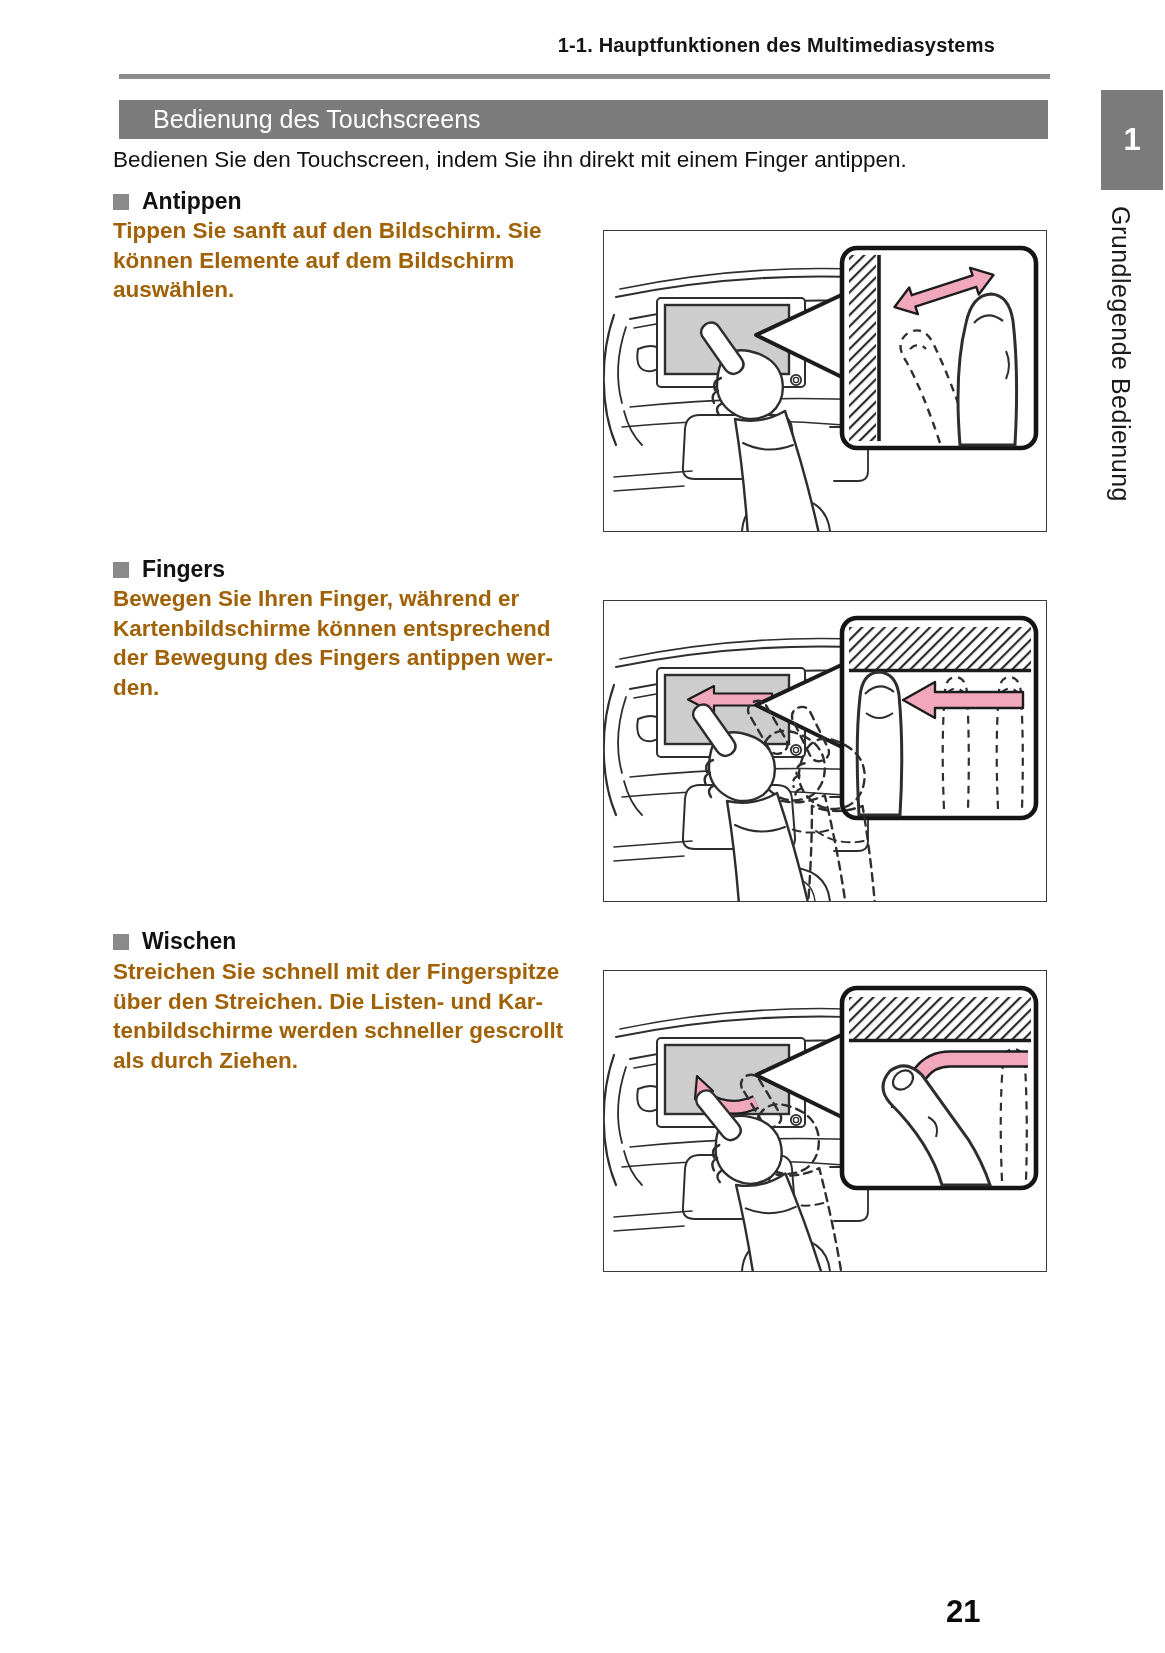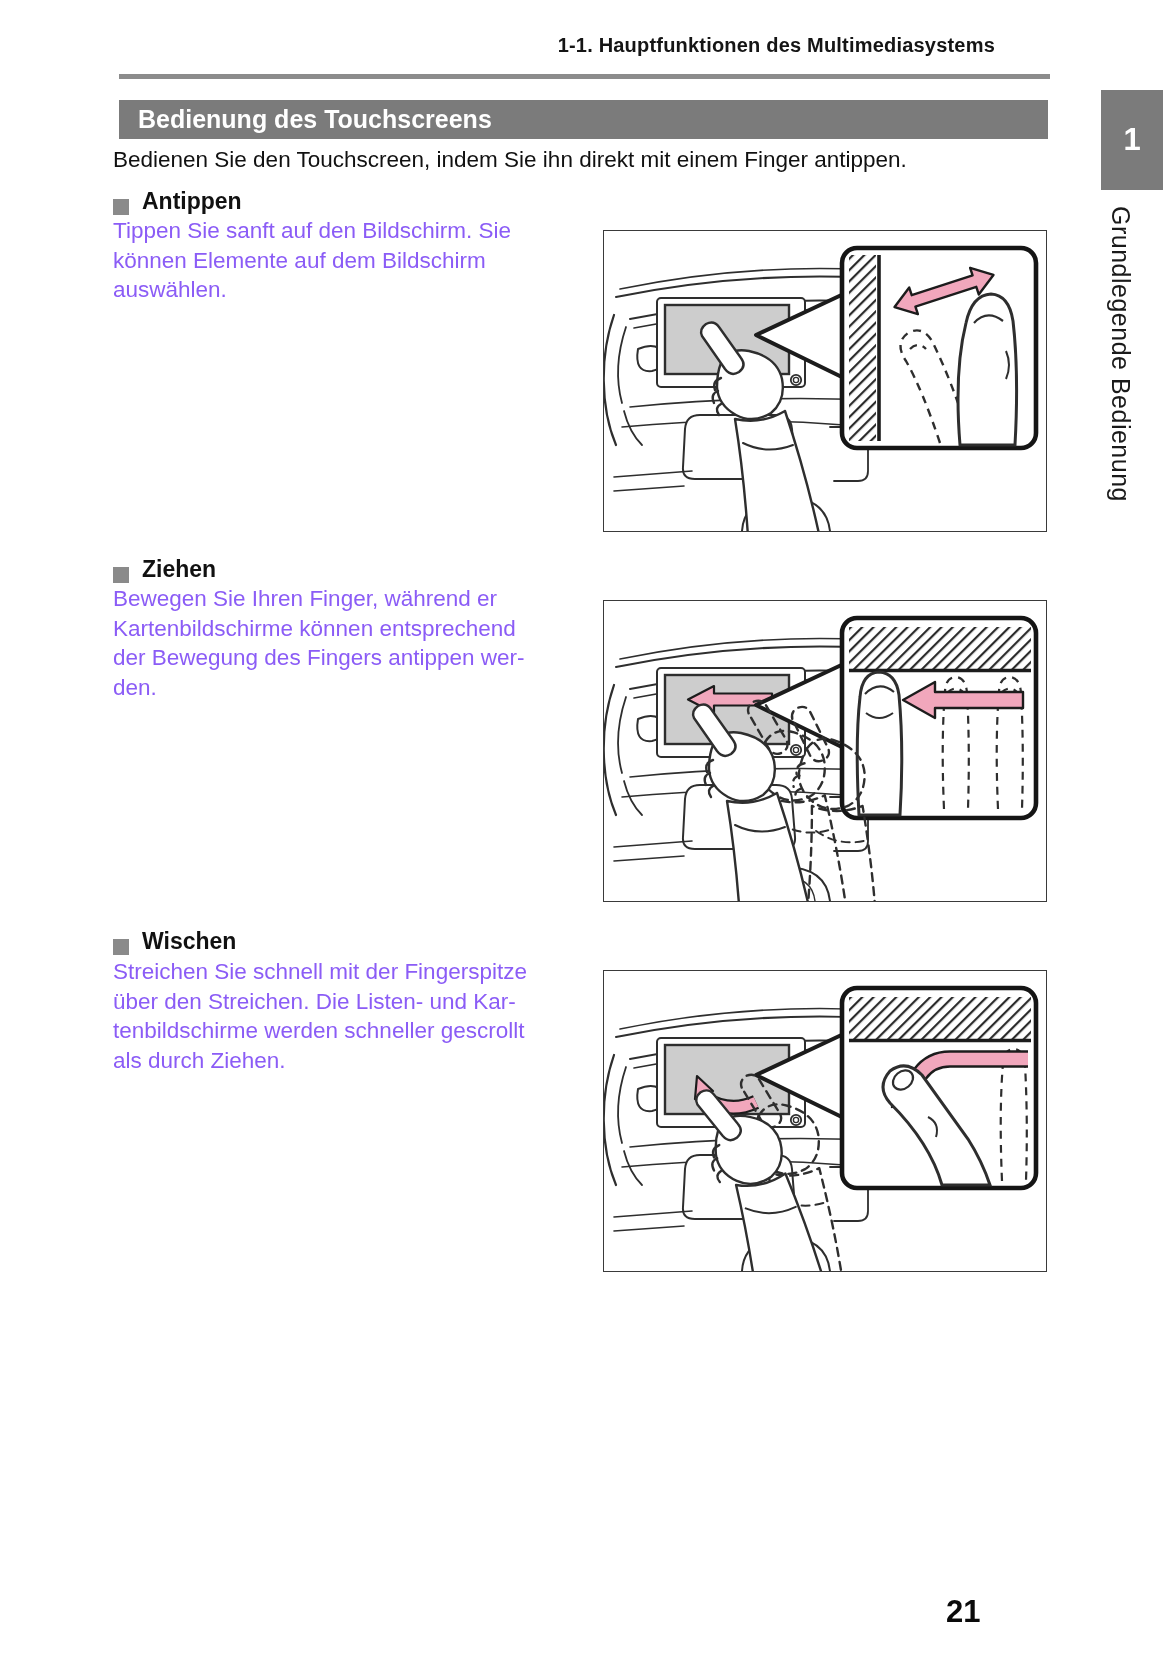--- a/index.html
+++ b/index.html
@@ -4,28 +4,28 @@
 <style>
   html,body{margin:0;padding:0;background:#ffffff;width:1165px;height:1653px;overflow:hidden;
     font-family:"Liberation Sans", sans-serif;color:#111;}
   .page{position:relative;width:975px;height:1653px;background:#fff;}
 
   .hdr{position:absolute;left:113px;top:34px;width:882px;text-align:right;
     font-size:20px;font-weight:bold;color:#151515;letter-spacing:.2px;}
   .rule{position:absolute;left:119px;top:74px;width:931px;height:5px;background:#8c8c8c;}
 
   .banner{position:absolute;left:119px;top:100px;width:929px;height:39px;background:#7b7b7b;}
-  .banner span{display:block;padding-left:19px;line-height:39px;font-size:25px;font-weight:bold;color:#fff;}
+  .banner span{display:block;padding-left:34px;line-height:39px;font-size:25px;font-weight:normal;color:#fff;}
 
   .intro{position:absolute;left:113px;top:146px;font-size:22.5px;line-height:28px;white-space:nowrap;}
 
-  .sec-head{position:absolute;left:113px;display:flex;align-items:flex-end;gap:13px;}
+  .sec-head{position:absolute;left:113px;display:flex;align-items:center;gap:13px;}
   .bullet{width:16px;height:16px;background:#8a8a8a;flex:0 0 auto;}
   .sec-title{font-size:23px;font-weight:bold;color:#111;}
-  .body{position:absolute;left:113px;font-size:22.5px;line-height:29.5px;white-space:nowrap;color:#8b5cf6;}
+  .body{position:absolute;left:113px;font-size:22.5px;line-height:29.5px;white-space:nowrap;color:#a16207;font-weight:bold;}
 
   .illus{position:absolute;left:603px;width:442px;height:300px;background:#fff;border:1.6px solid #3a3a3a;}
   .il-1{top:230px}.il-2{top:600px}.il-3{top:970px}
 
   .tab{position:absolute;left:1101px;top:90px;width:62px;height:100px;background:#7b7b7b;}
   .tab span{display:block;text-align:center;line-height:100px;font-size:31px;font-weight:bold;color:#fff;}
   .side-label{position:absolute;left:1106px;top:206px;writing-mode:vertical-rl;
     font-size:25px;letter-spacing:.5px;color:#1a1a1a;}
 
   .pageno{position:absolute;left:946px;top:1594px;font-size:31px;font-weight:bold;color:#0a0a0a;}
@@ -58,21 +58,21 @@
     <span class="sec-title">Antippen</span>
   </div>
   <div class="body" style="top:216px">
     <div>Tippen Sie sanft auf den Bildschirm. Sie</div>
     <div>können Elemente auf dem Bildschirm</div>
     <div>auswählen.</div>
   </div>
 
   <div class="sec-head" style="top:556px">
     <span class="bullet"></span>
-    <span class="sec-title">Ziehen</span>
+    <span class="sec-title">Fingers</span>
   </div>
   <div class="body" style="top:584px">
     <div>Bewegen Sie Ihren Finger, während er</div>
     <div>Kartenbildschirme können entsprechend</div>
     <div>der Bewegung des Fingers antippen wer-</div>
     <div>den.</div>
   </div>
 
   <div class="sec-head" style="top:928px">
     <span class="bullet"></span>

